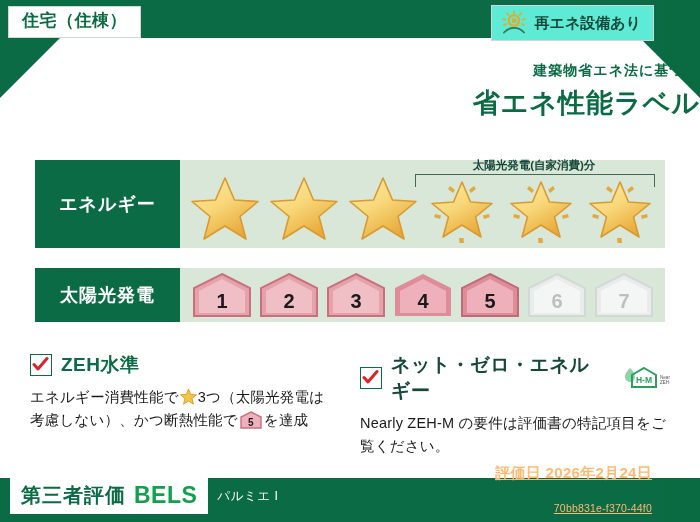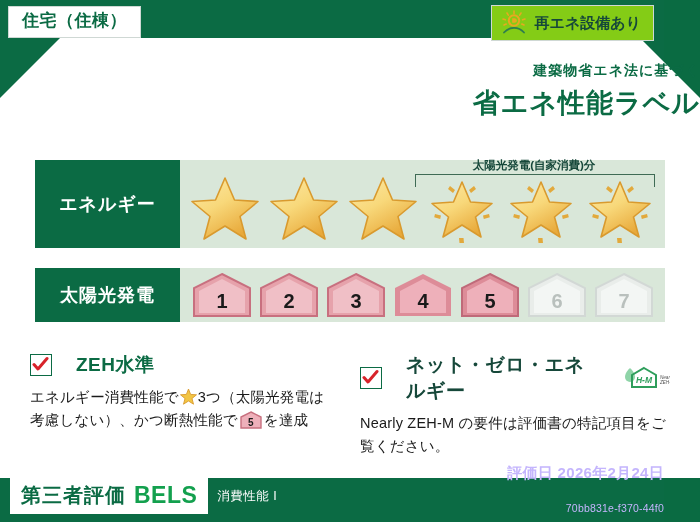--- a/index.html
+++ b/index.html
@@ -26,21 +26,21 @@
     position:absolute;left:8px;top:6px;
     background:#ffffff;border:1px solid #cfd8d4;
     padding:5px 13px 6px 13px;
     font-size:17px;font-weight:bold;color:#0b6b44;
     letter-spacing:0.5px;line-height:1.1;
   }
 
   
   .tag-renew{
     position:absolute;right:10px;top:5px;
-    background:#84cc16;border:1px solid #cfd8d4;
+    background:#5eead4;border:1px solid #cfd8d4;
     padding:4px 12px 4px 8px;
     display:flex;align-items:center;gap:7px;
     font-size:15px;font-weight:bold;color:#16483a;
   }
   .sun-icon{width:28px;height:26px;flex:0 0 auto;}
 
   
   .title-wrap{
     position:absolute;left:0;top:62px;width:700px;text-align:right;
   }
@@ -106,29 +106,29 @@
     padding-bottom:5px;
   }
   .house.on span{color:#1a1a1a;}
   .house.off span{color:#b9c0bd;}
 
   
   .col{position:absolute;top:352px;}
   .col-left{left:30px;width:300px;}
   .col-right{left:360px;width:310px;}
 
-  .chk-head{display:flex;align-items:center;gap:24px;}
+  .chk-head{display:flex;align-items:center;gap:9px;}
   .chk-box{
     width:20px;height:20px;border:1.6px solid #0b6b44;background:#fff;
     flex:0 0 20px;position:relative;
   }
   .chk-box svg{position:absolute;left:1px;top:1px;}
   .chk-title{font-size:19px;font-weight:bold;color:#0b6b44;letter-spacing:0.5px;}
   .chk-title.dark{color:#16483a;}
-  .zehm-icon{width:48px;height:26px;flex:0 0 48px;margin-left:4px;font-style:italic;}
+  .zehm-icon{width:48px;height:26px;flex:0 0 48px;margin-left:4px;}
 
   .chk-body{
     margin-top:8px;font-size:14.5px;color:#1a1a1a;line-height:1.62;
     letter-spacing:0.2px;
   }
   .inline-star{display:inline-block;vertical-align:-3px;width:17px;height:17px;margin:0 1px;}
   .inline-house{display:inline-block;vertical-align:-4px;width:22px;height:18px;margin:0 2px;}
 
   
   .footer-bels{
@@ -137,21 +137,21 @@
   }
   .bels-chip{
     background:#ffffff;padding:4px 11px 5px 11px;
     display:flex;align-items:center;gap:8px;
   }
   .bels-jp{font-size:20px;font-weight:bold;color:#0b6b44;letter-spacing:1px;}
   .bels-en{font-size:23px;font-weight:bold;color:#13a04e;letter-spacing:0.5px;}
   .bels-name{font-size:12.5px;color:#ffffff;letter-spacing:0.5px;}
 
   .footer-date{
-    position:absolute;right:0;bottom:8px;text-align:right;color:#c4b5fd;
+    position:absolute;right:12px;bottom:8px;text-align:right;color:#fdba74;text-decoration:underline;
   }
   .date-main{font-size:15px;font-weight:bold;letter-spacing:0.3px;}
   .date-id{font-size:10.5px;margin-top:19px;letter-spacing:0.2px;}
 </style>
 </head>
 <body>
 
 <div id="label-root">
 
   <div class="white-panel"></div>
@@ -357,21 +357,21 @@
       </span>
     </div>
     <div class="chk-body">Nearly ZEH-M の要件は評価書の特記項目をご覧ください。</div>
   </div>
 
   <div class="footer-bels">
     <div class="bels-chip">
       <span class="bels-jp">第三者評価</span>
       <span class="bels-en">BELS</span>
     </div>
-    <span class="bels-name">消費性能 I</span>
+    <span class="bels-name">パルミエ I</span>
   </div>
 
   <div class="footer-date">
     <div class="date-main">評価日 2026年2月24日</div>
     <div class="date-id">70bb831e-f370-44f0</div>
   </div>
 
 </div>
 
 </body></html>

